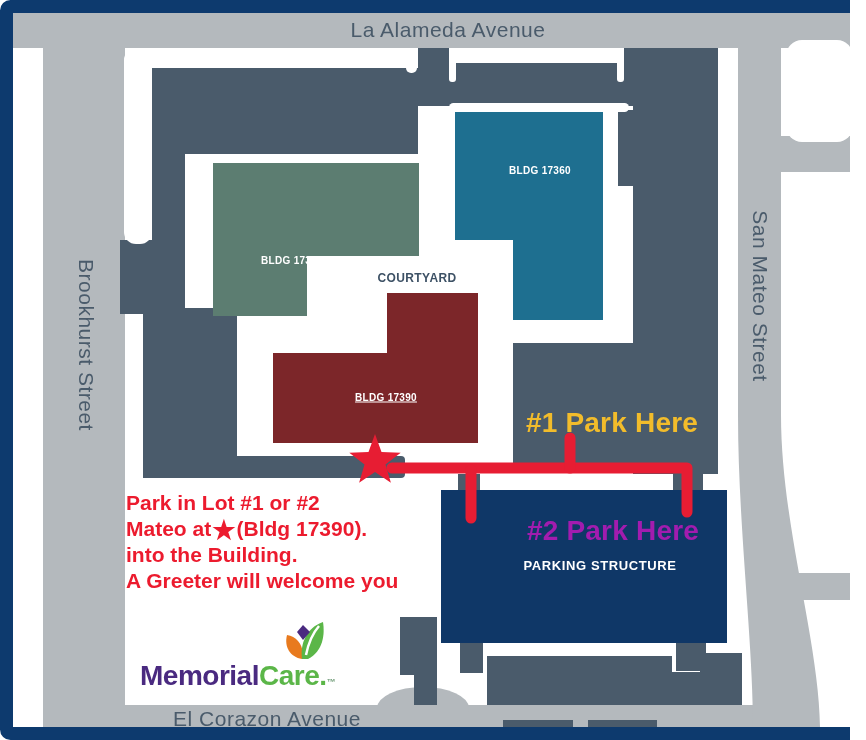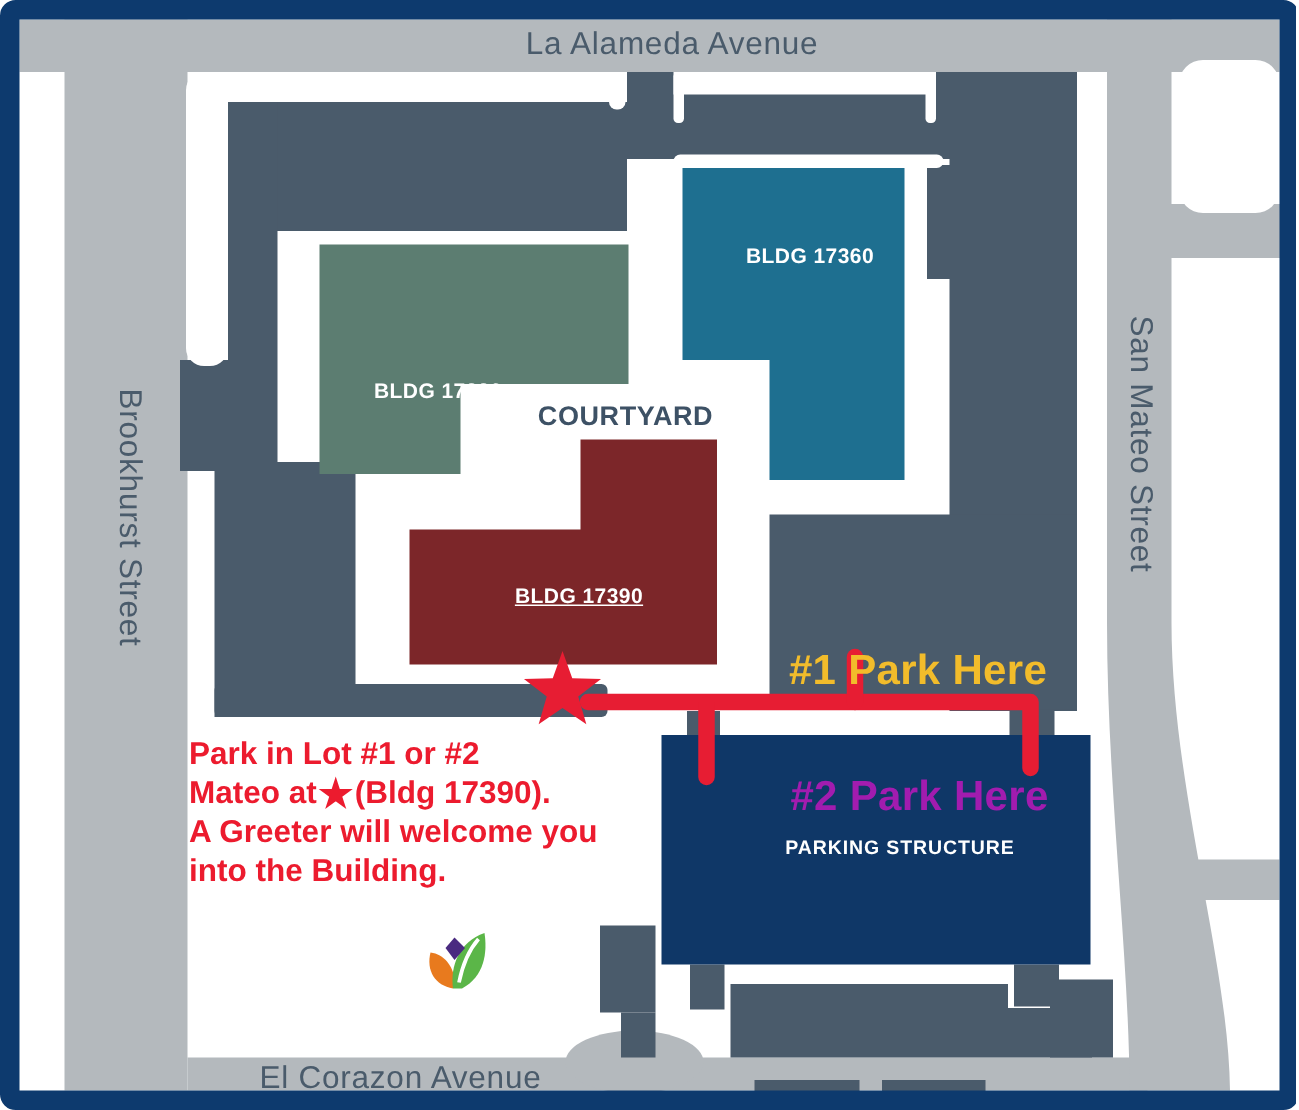--- a/index.html
+++ b/index.html
@@ -1,24 +1,24 @@
 <!DOCTYPE html>
 <html><head>
 <meta charset="utf-8">
 <style>
   html,body{margin:0;padding:0;background:#fff;}
   #map{position:relative;width:850px;height:740px;overflow:hidden;background:#fff;
-       font-family:"Liberation Sans",sans-serif;padding-left:14px;}
+       font-family:"Liberation Sans",sans-serif;}
   #shapes{position:absolute;left:0;top:0;width:866px;height:740px;}
   .lbl{position:absolute;transform:translate(-50%,-50%);white-space:nowrap;
        font-family:"Liberation Sans",sans-serif;}
   .rot{transform:translate(-50%,-50%) rotate(90deg);}
   .street-lbl{font-size:21px;letter-spacing:0.5px;}
-  .bldg-lbl{font-size:14px;font-weight:bold;letter-spacing:0.3px;}
-  .courtyard-lbl{font-size:18px;font-weight:bold;letter-spacing:0.4px;}
+  .bldg-lbl{font-size:10px;font-weight:bold;letter-spacing:0.3px;}
+  .courtyard-lbl{font-size:12px;font-weight:bold;letter-spacing:0.4px;}
   .parking-lbl{font-size:13px;font-weight:bold;letter-spacing:0.6px;margin-left:16px;}
   .park-here{font-size:28px;font-weight:bold;letter-spacing:0.2px;}
   #instructions{position:absolute;left:126px;top:490px;font-size:21px;font-weight:600;
        line-height:26px;white-space:nowrap;}
   #instructions .inline-star{font-size:26px;line-height:20px;vertical-align:-3px;padding:0 1px;}
   #logo-text{position:absolute;left:140px;top:660px;font-size:28px;font-weight:bold;
        letter-spacing:-0.5px;white-space:nowrap;}
   #logo-text .tm{font-size:9px;font-weight:bold;letter-spacing:0;}
   #logo-icon{position:absolute;left:281px;top:620px;}
 </style>
@@ -95,30 +95,31 @@
   <div class="lbl rot street-lbl" style="left: 86px; top: 345px; color: rgb(74, 91, 107);">Brookhurst Street</div>
   <div class="lbl rot street-lbl" style="left: 760px; top: 296px; color: rgb(74, 91, 107);">San Mateo Street</div>
   <div class="lbl street-lbl" style="left: 267px; top: 719px; color: rgb(74, 91, 107);">El Corazon Avenue</div>
 
   <div class="lbl bldg-lbl" style="left: 292px; top: 216px; color: rgb(255, 255, 255); margin-top: 44px;">BLDG 17330</div>
   <div class="lbl bldg-lbl" style="left: 540px; top: 170px; color: rgb(255, 255, 255);">BLDG 17360</div>
   <div class="lbl bldg-lbl" style="left: 386px; top: 397px; color: rgb(255, 255, 255); text-decoration: underline;">BLDG 17390</div>
   <div class="lbl courtyard-lbl" style="left: 417px; top: 278px; color: rgb(61, 81, 101);">COURTYARD</div>
   <div class="lbl parking-lbl" style="left: 584px; top: 565px; color: rgb(255, 255, 255);">PARKING STRUCTURE</div>
 
-  <div class="lbl park-here" style="left: 612px; top: 423px; color: rgb(242, 188, 43); margin-top: 24px;">#1 Park Here</div>
+  <div class="lbl park-here" style="left: 612px; top: 423px; color: rgb(242, 188, 43);">#1 Park Here</div>
   <div class="lbl park-here" style="left: 613px; top: 531px; color: #a21caf;">#2 Park Here</div>
 
   <div id="instructions" style="color: rgb(236, 27, 46);">
     <div>Park in Lot #1 or #2</div>
     <div><span>Mateo at</span><span class="inline-star">★</span><span>(Bldg 17390).</span></div>
+    <div>into the Building.</div>
     <div>A Greeter will welcome you</div>
-    <div>into the Building.</div>
   </div>
 
   <svg id="logo-icon" width="46" height="44" viewBox="0 0 46 44">
     <path d="M21,39 C9,37 3,27 6,15 C15,16 21,24 22,33 Z" fill="#e87a1e"></path>
     <path d="M21,39 C19,24 25,8 42,2 C44,15 42,31 27,39 Z" fill="#5bb648"></path>
     <path d="M22,5 L29,12 L22,20 L16,12 Z" fill="#4a2a80"></path>
     <path d="M25,35 C27,25 31,14 38,6" fill="none" stroke="#ffffff" stroke-width="2.5"></path>
   </svg>
+  <div id="logo-text"><span style="color: rgb(74, 42, 128);">Memorial</span><span style="color: rgb(91, 182, 72);">Care</span><span style="color: rgb(91, 182, 72);">.</span><span class="tm" style="color: rgb(111, 155, 119);">™</span></div>
 
 </div>
 
 </body></html>

